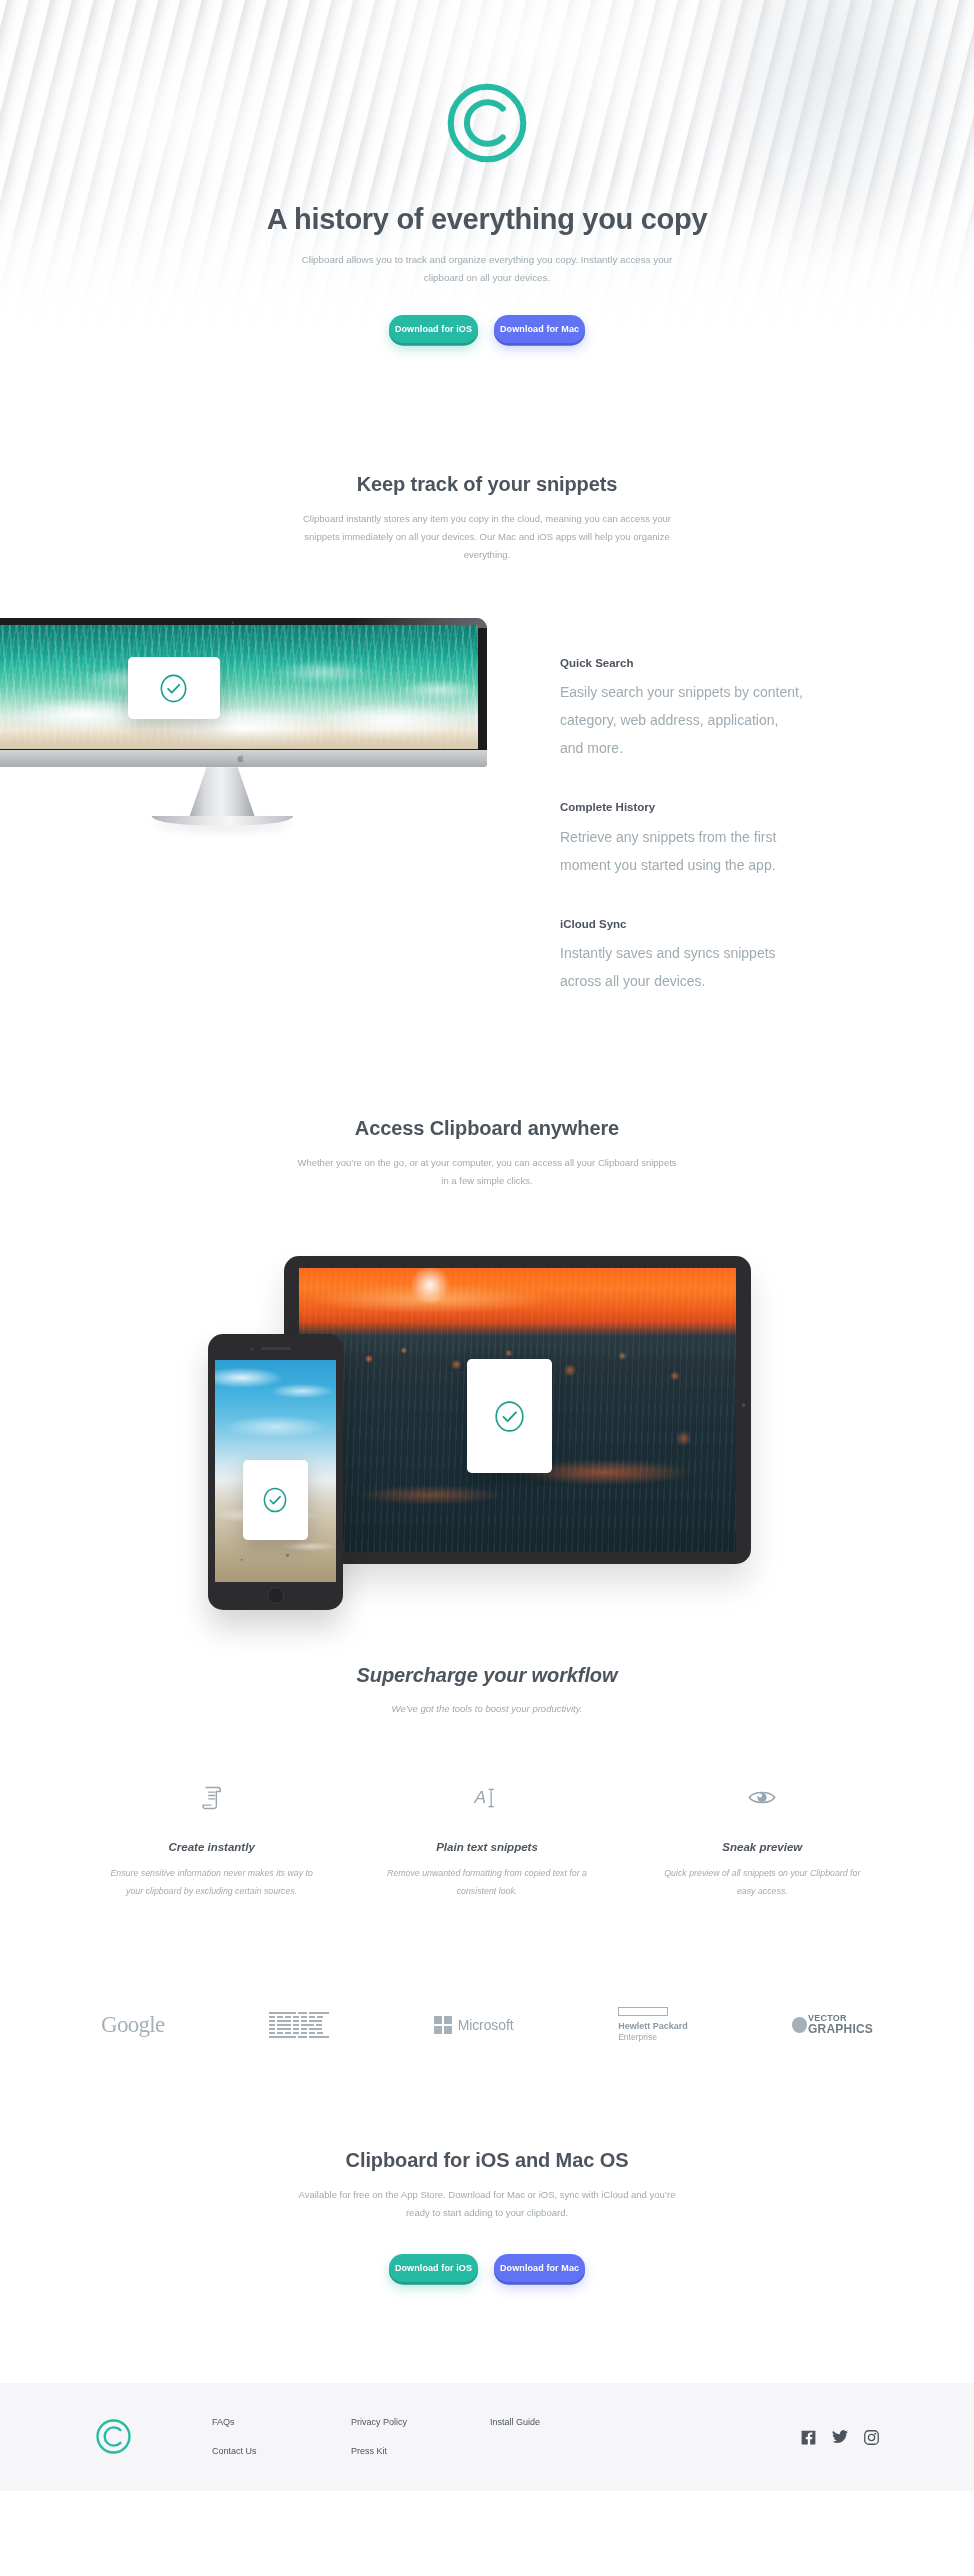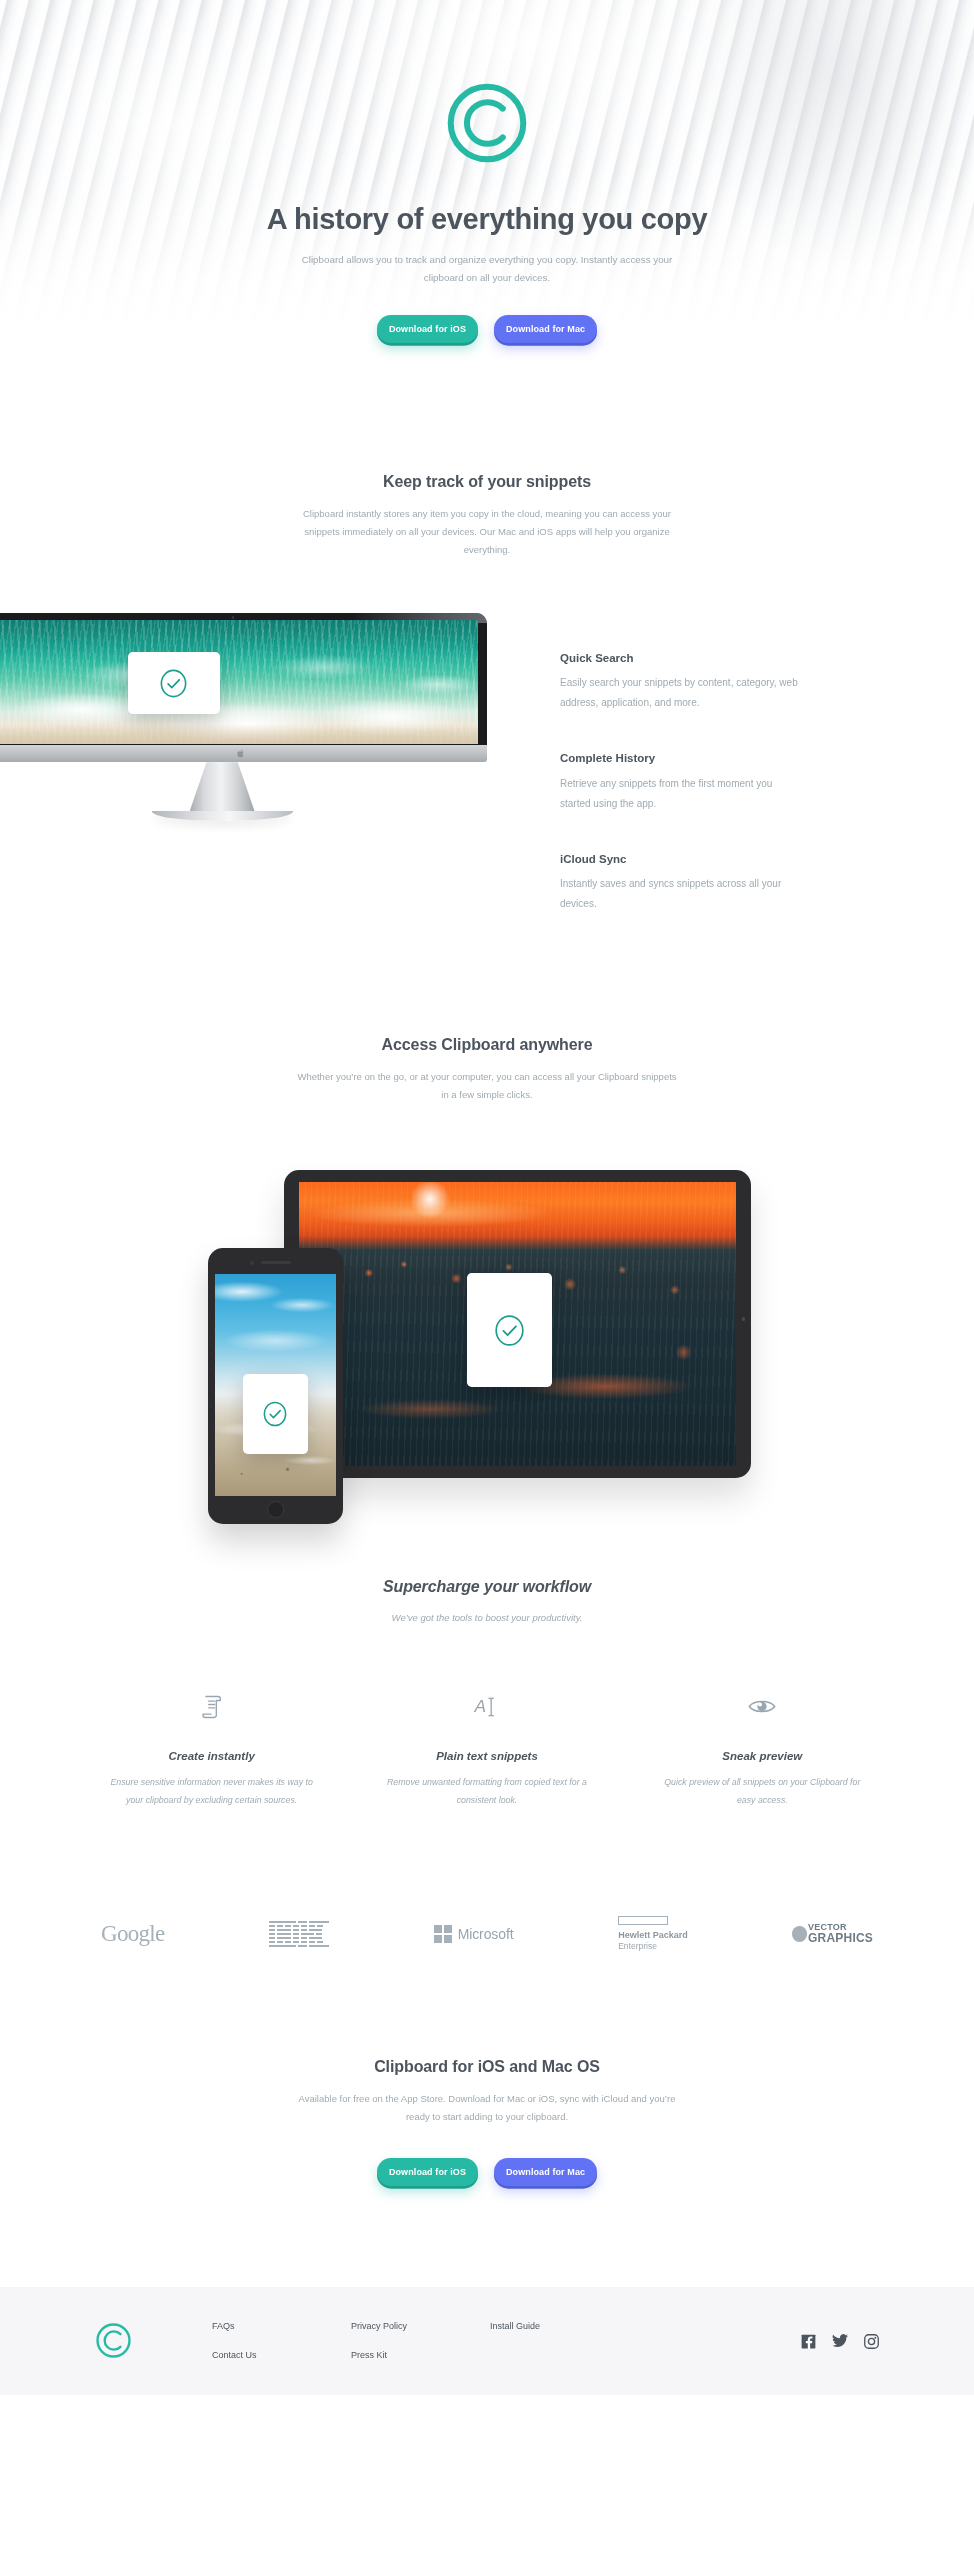--- a/index.html
+++ b/index.html
@@ -69,21 +69,21 @@
     margin: 0 auto 28px;
     font-weight: 400;
   }
 
   .btn-row { display: flex; justify-content: center; gap: 16px; }
   .btn {
     display: inline-flex;
     align-items: center;
     justify-content: center;
     height: 28px;
-    padding: 0 12px;
+    padding: 0 6px;
     border-radius: 19px;
     font-size: 9px;
     font-weight: 700;
     color: #ffffff;
     border: none;
     cursor: pointer;
     letter-spacing: 0.1px;
     font-family: inherit;
   }
   .btn-ios {
@@ -91,21 +91,21 @@
     box-shadow: 0 2.7px 0 #1f9e8c, 0 6px 12px rgba(38,186,164,0.35);
   }
   .btn-mac {
     background: #6173f4;
     box-shadow: 0 2.7px 0 #4f5fd6, 0 6px 12px rgba(97,115,244,0.33);
   }
 
   
   .sec-head { text-align: center; }
   .sec-head h2 {
-    font-size: 16px;
+    font-size: 20px;
     font-weight: 700;
     color: #4c545d;
     letter-spacing: -0.1px;
     margin-bottom: 13.5px;
   }
   .sec-head p {
     font-size: 9.5px;
     line-height: 1.9;
     color: #9fabb2;
     max-width: 386px;
@@ -218,21 +218,21 @@
   }
   .feat-item { margin-bottom: 39px; }
   .feat-item:last-child { margin-bottom: 0; }
   .feat-item h3 {
     font-size: 11.5px;
     font-weight: 700;
     color: #4c545d;
     margin-bottom: 9.5px;
   }
   .feat-item p {
-    font-size: 10px;
+    font-size: 14px;
     line-height: 2.0;
     color: #9fabb2;
     max-width: 244px;
   }
 
   
   .access { padding-top: 122px; }
   .devices {
     position: relative;
     width: 974px;

